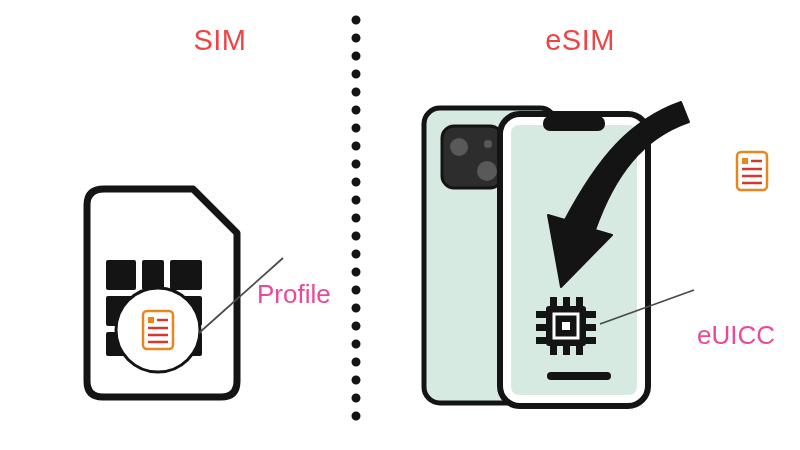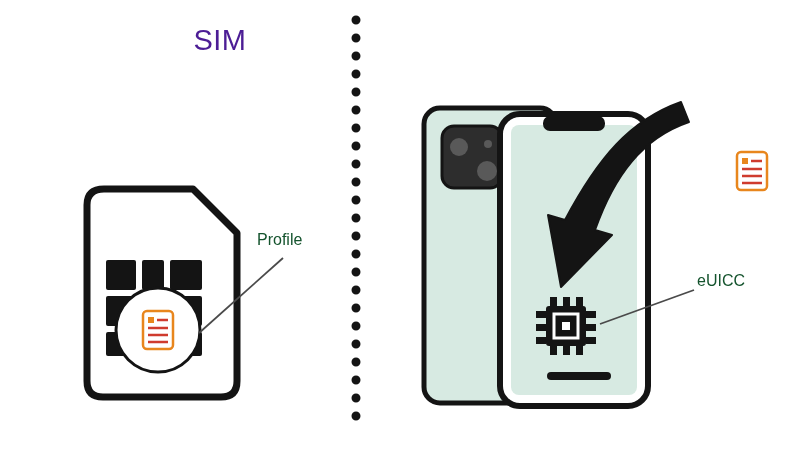--- a/index.html
+++ b/index.html
@@ -18,30 +18,31 @@
   svg.layer {
     position: absolute;
     left: 0;
     top: 0;
   }
   .title {
     position: absolute;
     top: 24px;
     font-size: 29px;
     font-weight: 400;
-    color: #4c1d95;
+    color: #ef4444;
     text-align: center;
     letter-spacing: 0.5px;
   }
   #sim-title  { left: 130px; width: 180px; }
   #esim-title { left: 490px; width: 180px; }
   .annot {
     position: absolute;
-    font-size: 16px;
-    color: #14532d;
+    font-size: 26px;
+    color: #ec4899;
+    margin-top: 48px;
   }
   #profile-label { left: 257px; top: 231px; }
   #euicc-label   { left: 697px; top: 272px; text-align: center; }
 </style>
 </head>
 <body>
 
 <div class="canvas">
 
   <svg class="layer" width="800" height="450" viewBox="0 0 800 450">
@@ -126,15 +127,16 @@
              L 595,230
              C 614,176 642,138 689,122
              Z" fill="#141414" stroke="#141414" stroke-width="2" stroke-linejoin="round"></path>
 
     <use href="#doc-icon" x="737" y="152"></use>
 
     <line x1="694" y1="290" x2="600" y2="324" stroke="#4a4a4a" stroke-width="1.8"></line>
   </svg>
 
   <div class="title" id="sim-title">SIM</div>
+  <div class="title" id="esim-title">eSIM</div>
   <div class="annot" id="profile-label">Profile</div>
   <div class="annot" id="euicc-label">eUICC</div>
 </div>
 
 </body></html>

